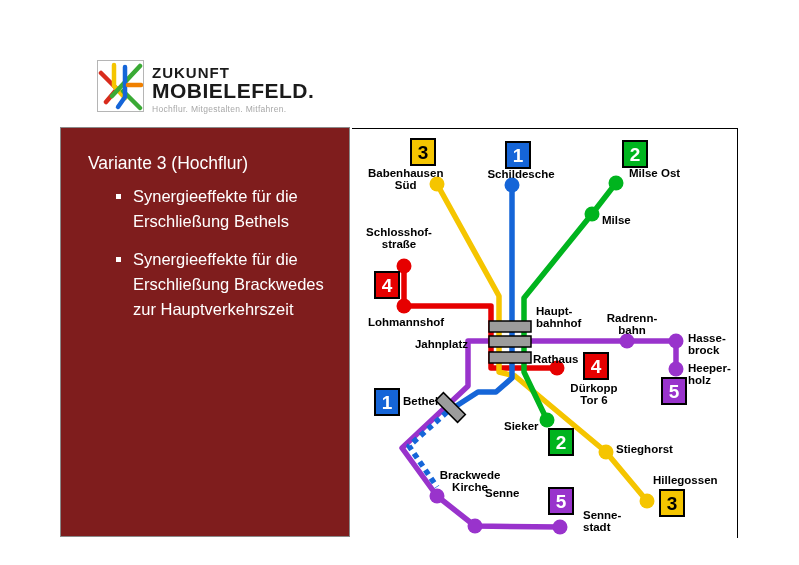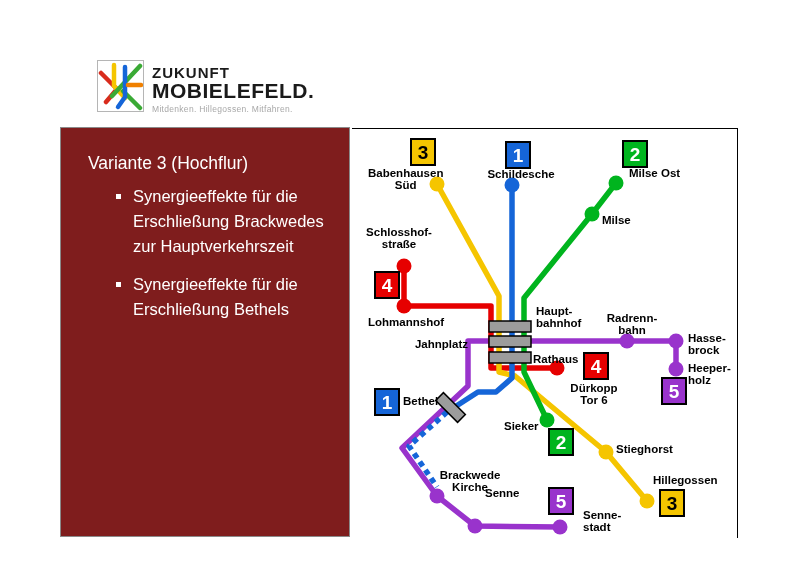--- a/index.html
+++ b/index.html
@@ -52,36 +52,36 @@
       <polyline points="16,4 16,25 27,37" fill="none" stroke="#F5C500" stroke-width="4.5" stroke-linecap="round" stroke-linejoin="round"></polyline>
       <polyline points="42,5 14,35" fill="none" stroke="#3AAA35" stroke-width="4.5" stroke-linecap="round"></polyline>
       <polyline points="25,30 42,47" fill="none" stroke="#3AAA35" stroke-width="4.5" stroke-linecap="round"></polyline>
       <polyline points="27,6 27,36 20,46" fill="none" stroke="#1565D8" stroke-width="4.5" stroke-linecap="round" stroke-linejoin="round"></polyline>
       <polyline points="30,24 43,24" fill="none" stroke="#F08000" stroke-width="4.5" stroke-linecap="round"></polyline>
     </svg>
   </div>
   <div class="logo-text">
     <div class="logo-line1">ZUKUNFT</div>
     <div class="logo-line2">MOBIELEFELD.</div>
-    <div class="logo-tagline">Mitdenken. Hillegossen. Mitfahren.</div>
+    <div class="logo-tagline">Hochflur. Mitgestalten. Mitfahren.</div>
   </div>
 </div>
 
 <div class="panel">
   <div class="panel-title">
     <div>Variante 3 (Hochflur)</div>
   </div>
   <div class="bullets">
     <div class="bullet-row">
       <div class="bullet-marker"></div>
-      <div class="bullet-text">Synergieeffekte für die Erschließung Brackwedes zur Hauptverkehrszeit</div>
+      <div class="bullet-text">Synergieeffekte für die Erschließung Bethels</div>
     </div>
     <div class="bullet-row">
       <div class="bullet-marker"></div>
-      <div class="bullet-text">Synergieeffekte für die Erschließung Bethels</div>
+      <div class="bullet-text">Synergieeffekte für die Erschließung Brackwedes zur Hauptverkehrszeit</div>
     </div>
   </div>
 </div>
 
 <div class="map-frame"></div>
 <svg id="map-svg">
     <polyline points="560,527 475,526 437,496 402,448 468,386 468,341 676,341 676,369" fill="none" stroke="#9933CC" stroke-width="5.5" stroke-linejoin="round" stroke-linecap="butt"></polyline>
     <polyline points="404,266 404,306 491,306 491,368 557,368" fill="none" stroke="#E60000" stroke-width="5.5" stroke-linejoin="round" stroke-linecap="butt"></polyline>
     <polyline points="437,184 499,296 499,372 515,376 606,452 647,501" fill="none" stroke="#F5C500" stroke-width="5.5" stroke-linejoin="round" stroke-linecap="butt"></polyline>
     <polyline points="512,185 512,378 496,392 478,392 447,412" fill="none" stroke="#1565D8" stroke-width="5.5" stroke-linejoin="round" stroke-linecap="butt"></polyline>

